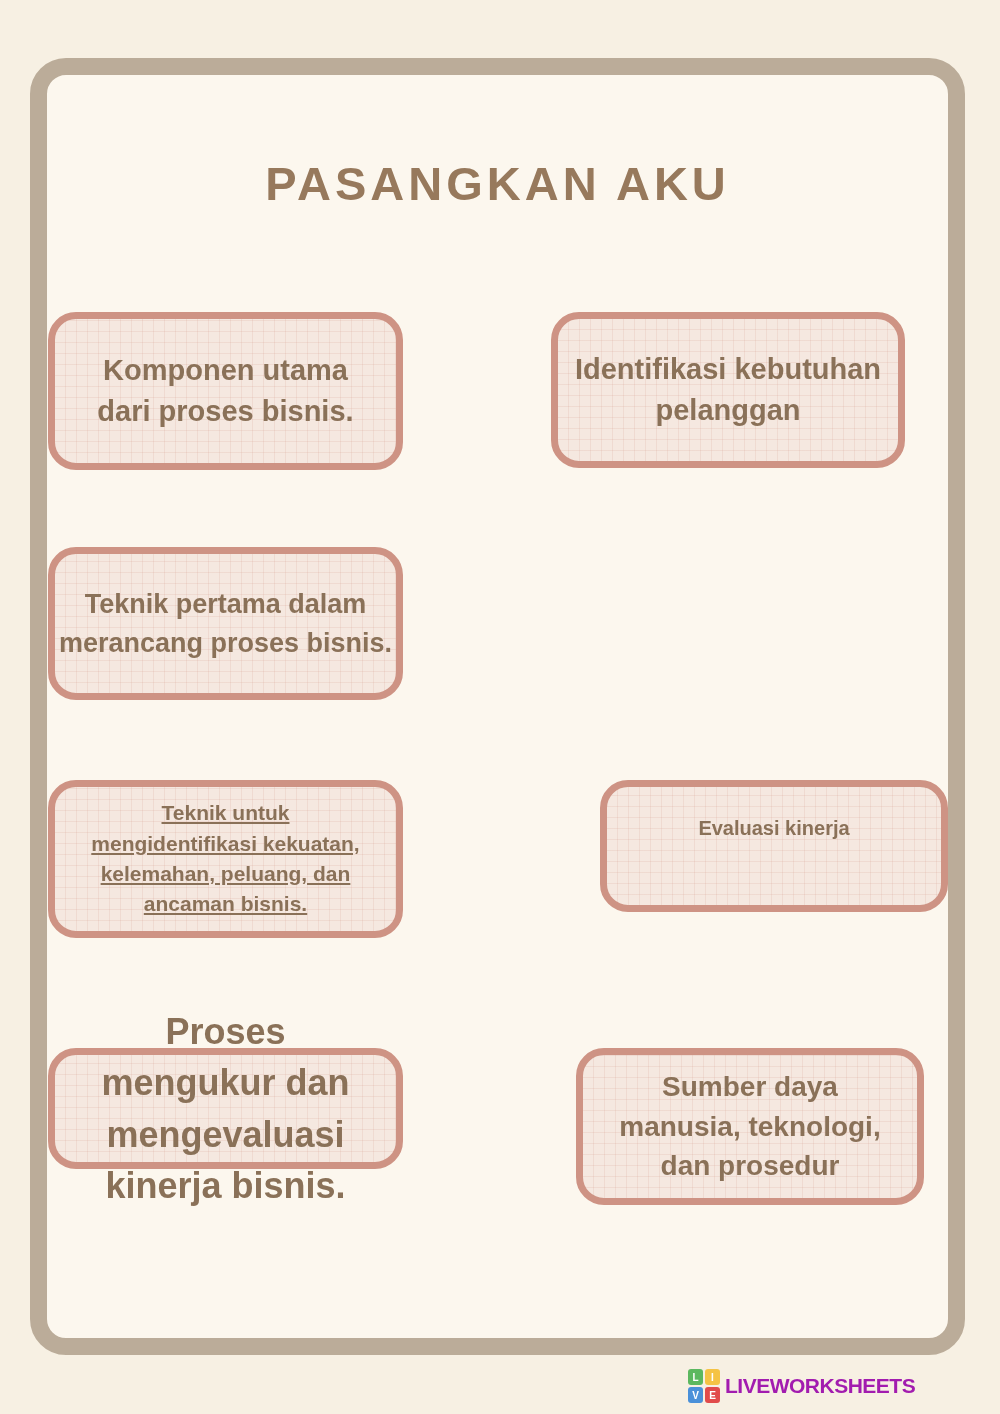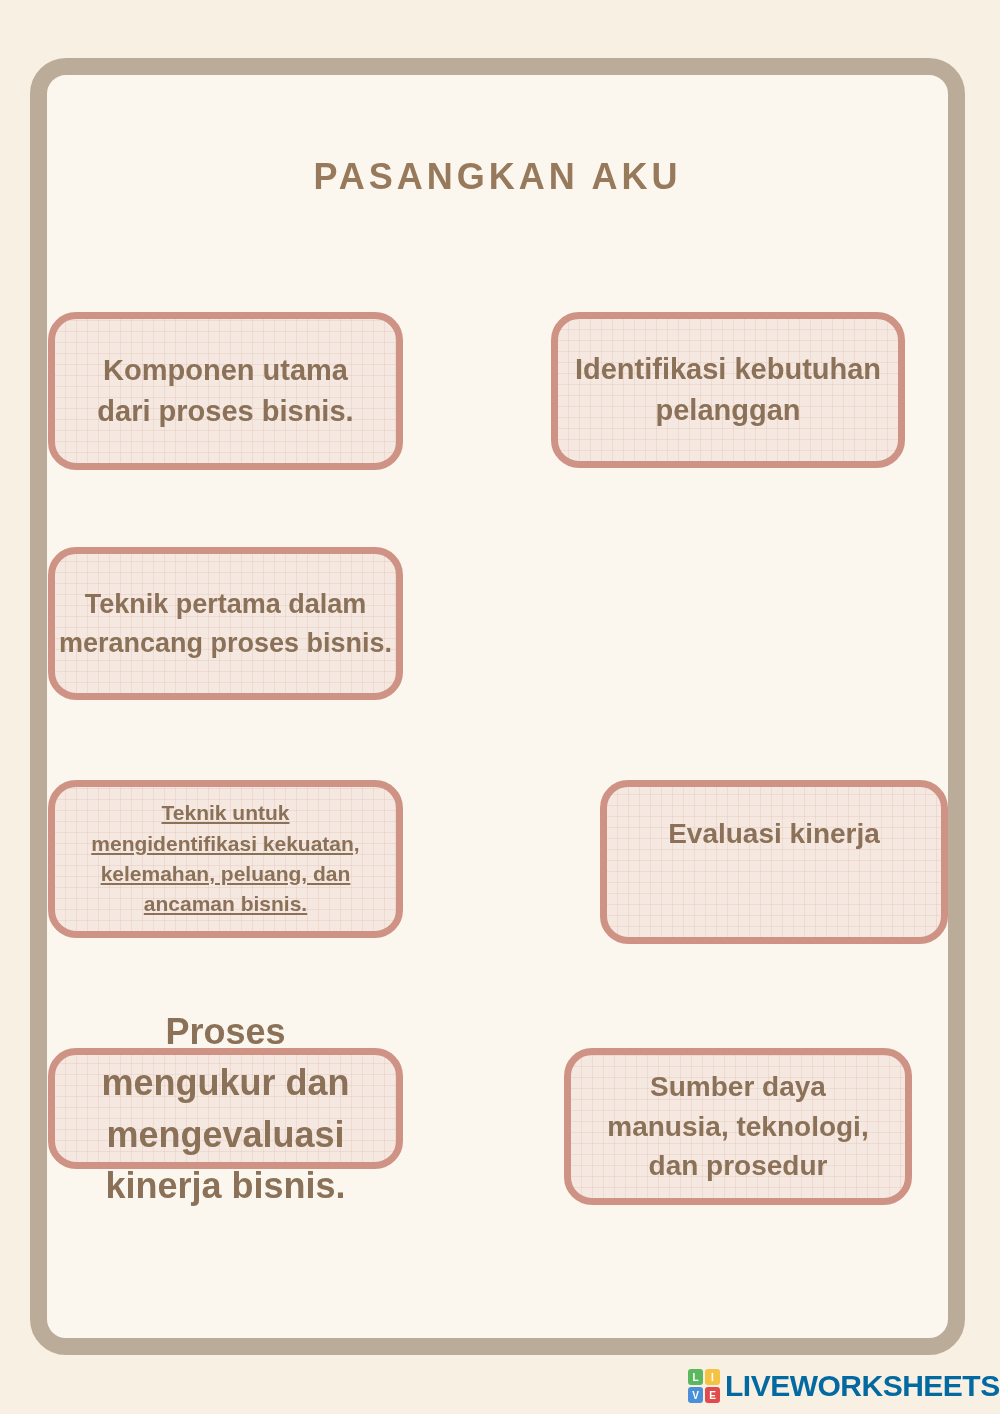--- a/index.html
+++ b/index.html
@@ -31,21 +31,21 @@
     border: 17px solid #BBAC99;
     border-radius: 36px;
   }
 
   .worksheet-title {
     position: absolute;
     left: 30px;
     top: 156px;
     width: 935px;
     text-align: center;
-    font-size: 36px;
+    font-size: 47px;
     font-weight: 800;
     letter-spacing: 4px;
     color: #97795C;
   }
 
   
   .card {
     position: absolute;
     background-color: #F5E8E0;
     background-image:
@@ -62,22 +62,22 @@
     line-height: 1.42;
     padding: 4px 22px;
   }
 
   .card-l1 { left: 48px;  top: 312px;  width: 355px; height: 158px; font-size: 29px; }
   .card-l2 { left: 48px;  top: 547px;  width: 355px; height: 153px; font-size: 27px; padding: 4px 2px; }
   .card-l3 { left: 48px;  top: 780px;  width: 355px; height: 158px; font-size: 21px; line-height: 1.45; text-decoration: underline; }
   .card-l4 { left: 48px;  top: 1048px; width: 355px; height: 121px; font-size: 36px; }
   .card-r1 { left: 551px; top: 312px;  width: 354px; height: 156px; font-size: 29px; padding: 4px 2px; }
   .card-r2 { left: 590px; top: 547px;  width: 353px; height: 148px; font-size: 28px; }
-  .card-r3 { left: 600px; top: 780px;  width: 348px; height: 164px; font-size: 28px; }
-  .card-r4 { left: 564px; top: 1048px; width: 348px; height: 157px; font-size: 28px; }
+  .card-r3 { left: 600px; top: 780px;  width: 348px; height: 132px; font-size: 20px; }
+  .card-r4 { left: 576px; top: 1048px; width: 348px; height: 157px; font-size: 28px; }
 
   
   .align-top { align-items: flex-start; padding-top: 27px; }
 
   
   .footer-brand {
     position: absolute;
     left: 688px;
     top: 1367px;
     display: flex;
@@ -100,24 +100,24 @@
     display: flex;
     align-items: center;
     justify-content: center;
   }
   .sq-l { background: #5CB85F; }
   .sq-i { background: #F5C344; }
   .sq-v { background: #4A90D9; }
   .sq-e { background: #E14B4B; }
 
   .lw-text {
-    font-size: 30px;
+    font-size: 21px;
     font-weight: 800;
     letter-spacing: -0.5px;
-    color: #0369a1;
+    color: #a21caf;
     line-height: 38px;
   }
 </style>
 </head>
 <body>
 
 <div class="canvas">
 
   <div class="frame"></div>
 

